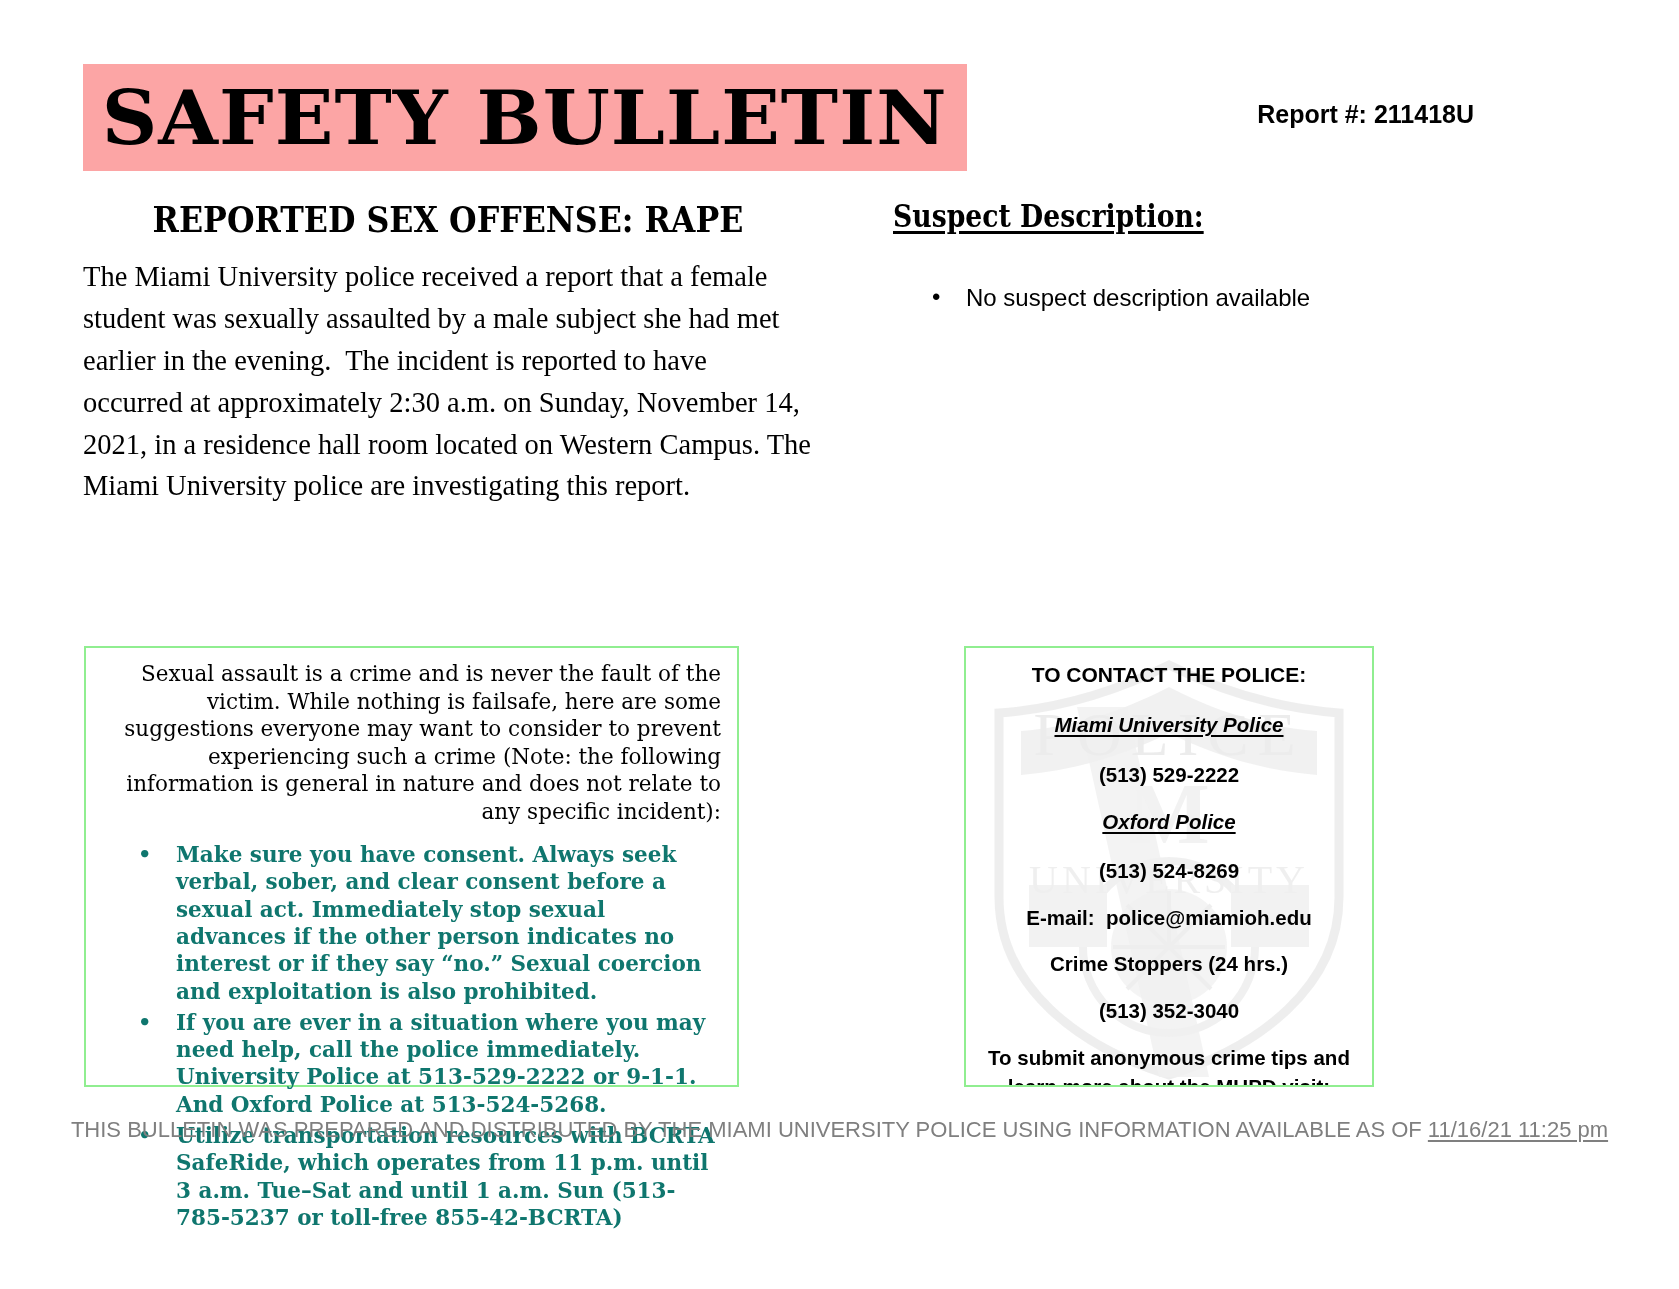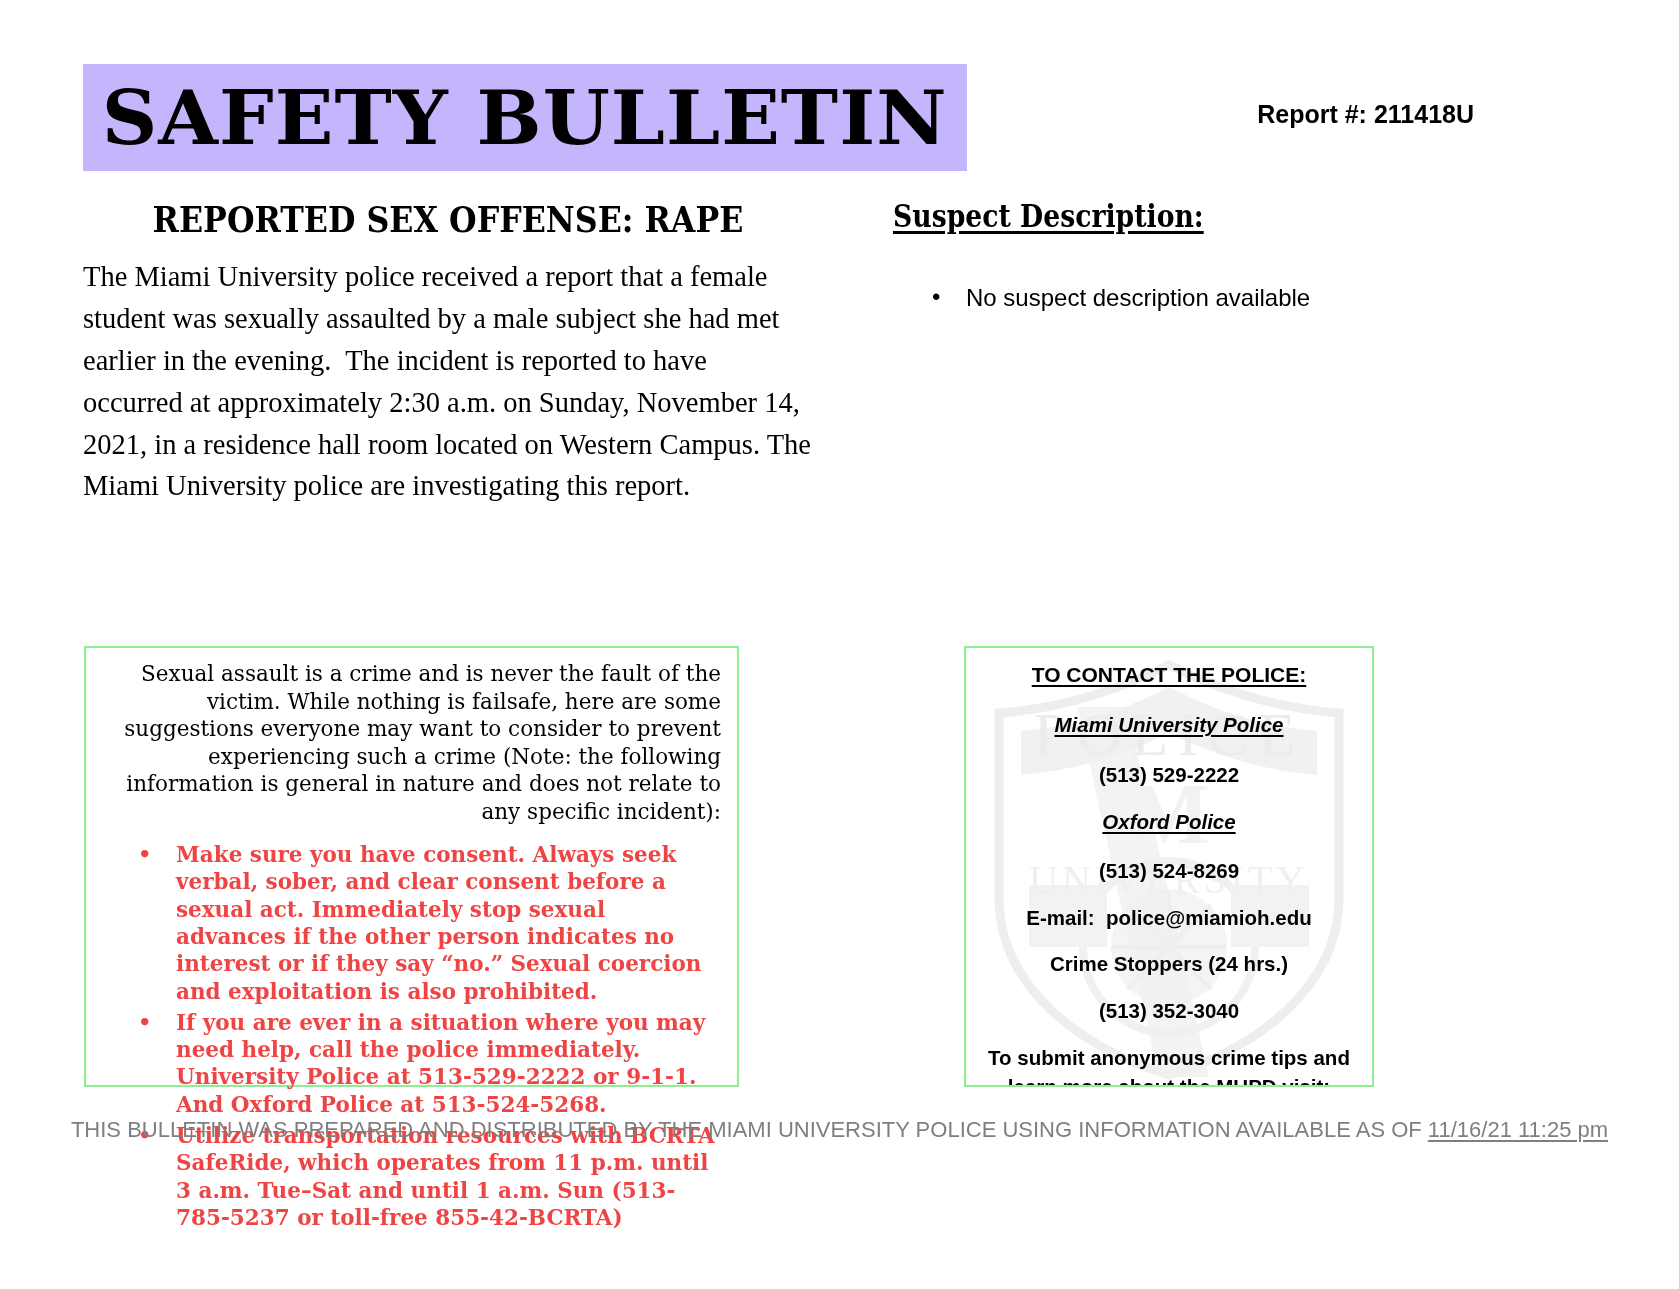--- a/index.html
+++ b/index.html
@@ -21,21 +21,21 @@
     left: 0; top: 0;
     width: 1679px;
     height: 185px;
   }
   #banner {
     position: absolute;
     left: 83px;
     top: 64px;
     width: 884px;
     height: 107px;
-    background: #c4b5fd;
+    background: #fca5a5;
     display: flex;
     align-items: center;
     justify-content: center;
   }
   #banner-title {
     font-family: "DejaVu Serif", "Liberation Serif", serif;
     font-weight: bold;
     font-size: 74px;
     letter-spacing: 1px;
     color: #000;
@@ -145,21 +145,21 @@
   #tips-list {
     margin: 0;
     padding-left: 74px;
     list-style: none;
   }
   #tips-list li {
     font-family: "DejaVu Serif", "Liberation Serif", serif;
     font-weight: bold;
     font-size: 21.5px;
     line-height: 1.27;
-    color: #ef4444;
+    color: #0f766e;
     position: relative;
     margin-bottom: 4px;
     white-space: pre-wrap;
   }
   #tips-list li::before {
     content: "\2022";
     position: absolute;
     left: -38px;
     top: 0;
     font-weight: bold;
@@ -198,21 +198,20 @@
     font-family: "Liberation Sans", sans-serif;
     font-weight: bold;
     font-size: 20.5px;
     color: #000;
     margin: 0 0 21px 0;
     line-height: 1.25;
     white-space: pre-wrap;
   }
   .c-head {
     font-size: 21px;
-    text-decoration: underline;
     text-underline-offset: 3px;
     margin-top: 6px;
     margin-bottom: 24px;
   }
   .c-agency {
     font-style: italic;
     text-decoration: underline;
     text-underline-offset: 3px;
     margin-bottom: 24px;
   }

